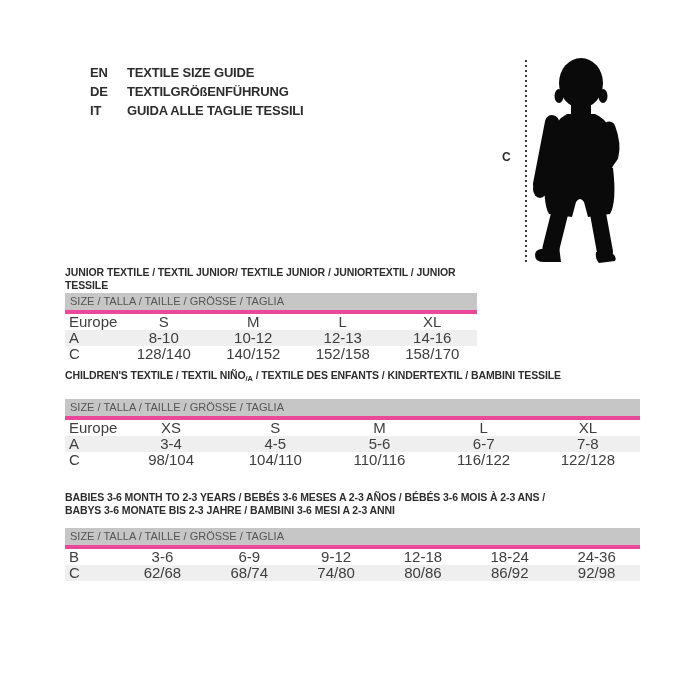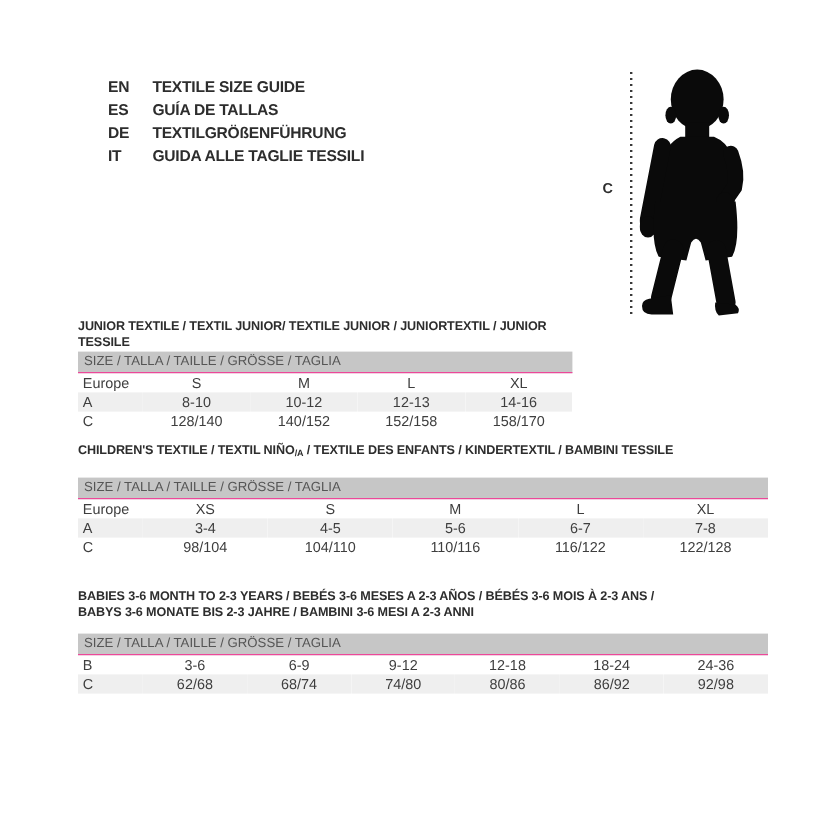--- a/index.html
+++ b/index.html
@@ -22,43 +22,39 @@
   .tblock{position:absolute;left:65px;}
   .t0{top:266px;width:412px;}
   .t1{top:369px;width:575px;}
   .t2{top:475px;width:575px;}
   .tbl-title{font-weight:bold;font-size:10.5px;line-height:13px;color:#2d2d2d;letter-spacing:-0.1px;}
   .tbl-title .sub{font-size:7.5px;vertical-align:-2px;}
   .t0 .tbl-title{margin-bottom:1px;}
   .t1 .tbl-title{margin-bottom:14px;}
   .t2 .tbl-title{margin-bottom:11px;margin-top:16px;}
   .size-bar{background:#c6c6c6;height:17px;line-height:17px;padding-left:5px;font-size:11px;color:#555;
-            border-bottom:1px solid #ec4899;}
+            border-bottom:4px solid #ec4899;}
   table{width:100%;border-collapse:collapse;table-layout:fixed;}
-  td{height:16px;font-size:12px;color:#3e3e3e;text-align:center;padding:0;line-height:16px;overflow:hidden;white-space:nowrap;}
+  td{height:16px;font-size:15px;color:#3e3e3e;text-align:center;padding:0;line-height:16px;overflow:hidden;white-space:nowrap;}
   td.lbl{width:50px;text-align:left;padding-left:4px;}
   tr.alt{background:#efefef;}
 
   
   .legend{position:absolute;left:66px;top:582px;}
   .legend-line{font-weight:bold;font-size:11px;line-height:16.5px;color:#2d2d2d;letter-spacing:-0.1px;}
 </style>
 </head>
 <body>
 
 <div class="page">
 
   <div class="langs">
       <div class="lang-row">
         <span class="lang-code">EN</span>
         <span class="lang-label">TEXTILE SIZE GUIDE</span>
-      </div>
-      <div class="lang-row">
-        <span class="lang-code">ES</span>
-        <span class="lang-label">GUÍA DE TALLAS</span>
       </div>
       <div class="lang-row">
         <span class="lang-code">DE</span>
         <span class="lang-label">TEXTILGRÖßENFÜHRUNG</span>
       </div>
       <div class="lang-row">
         <span class="lang-code">IT</span>
         <span class="lang-label">GUIDA ALLE TAGLIE TESSILI</span>
       </div>
     </div>

